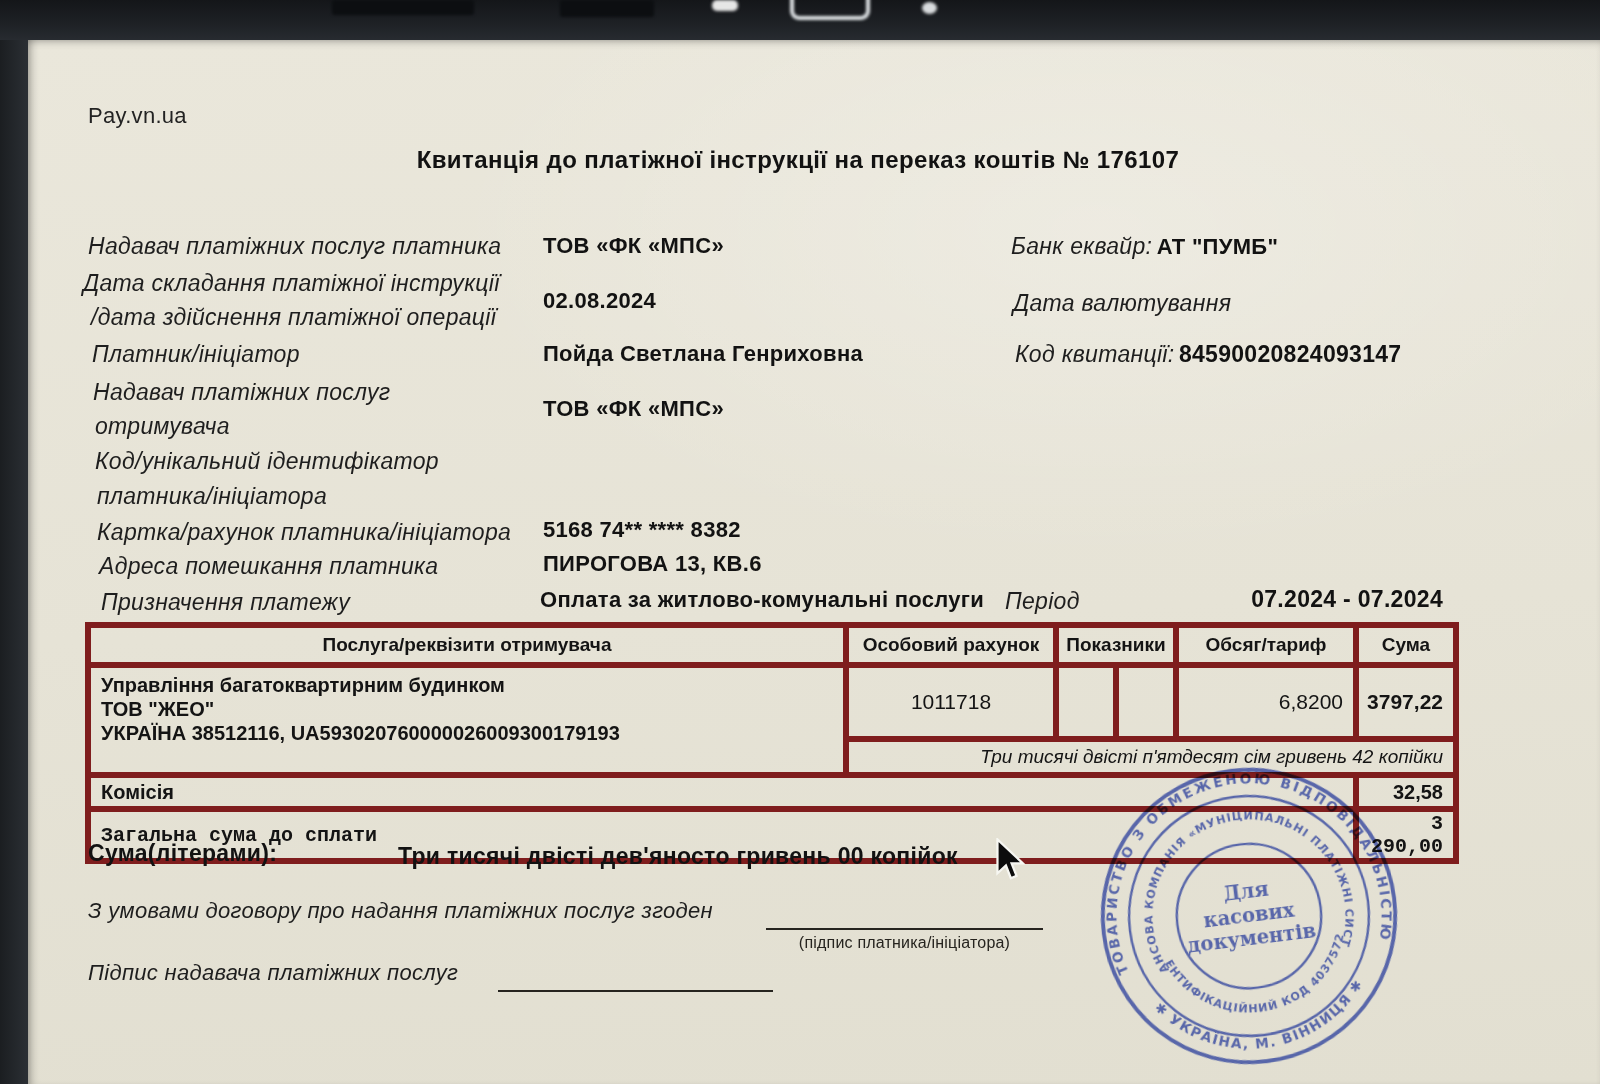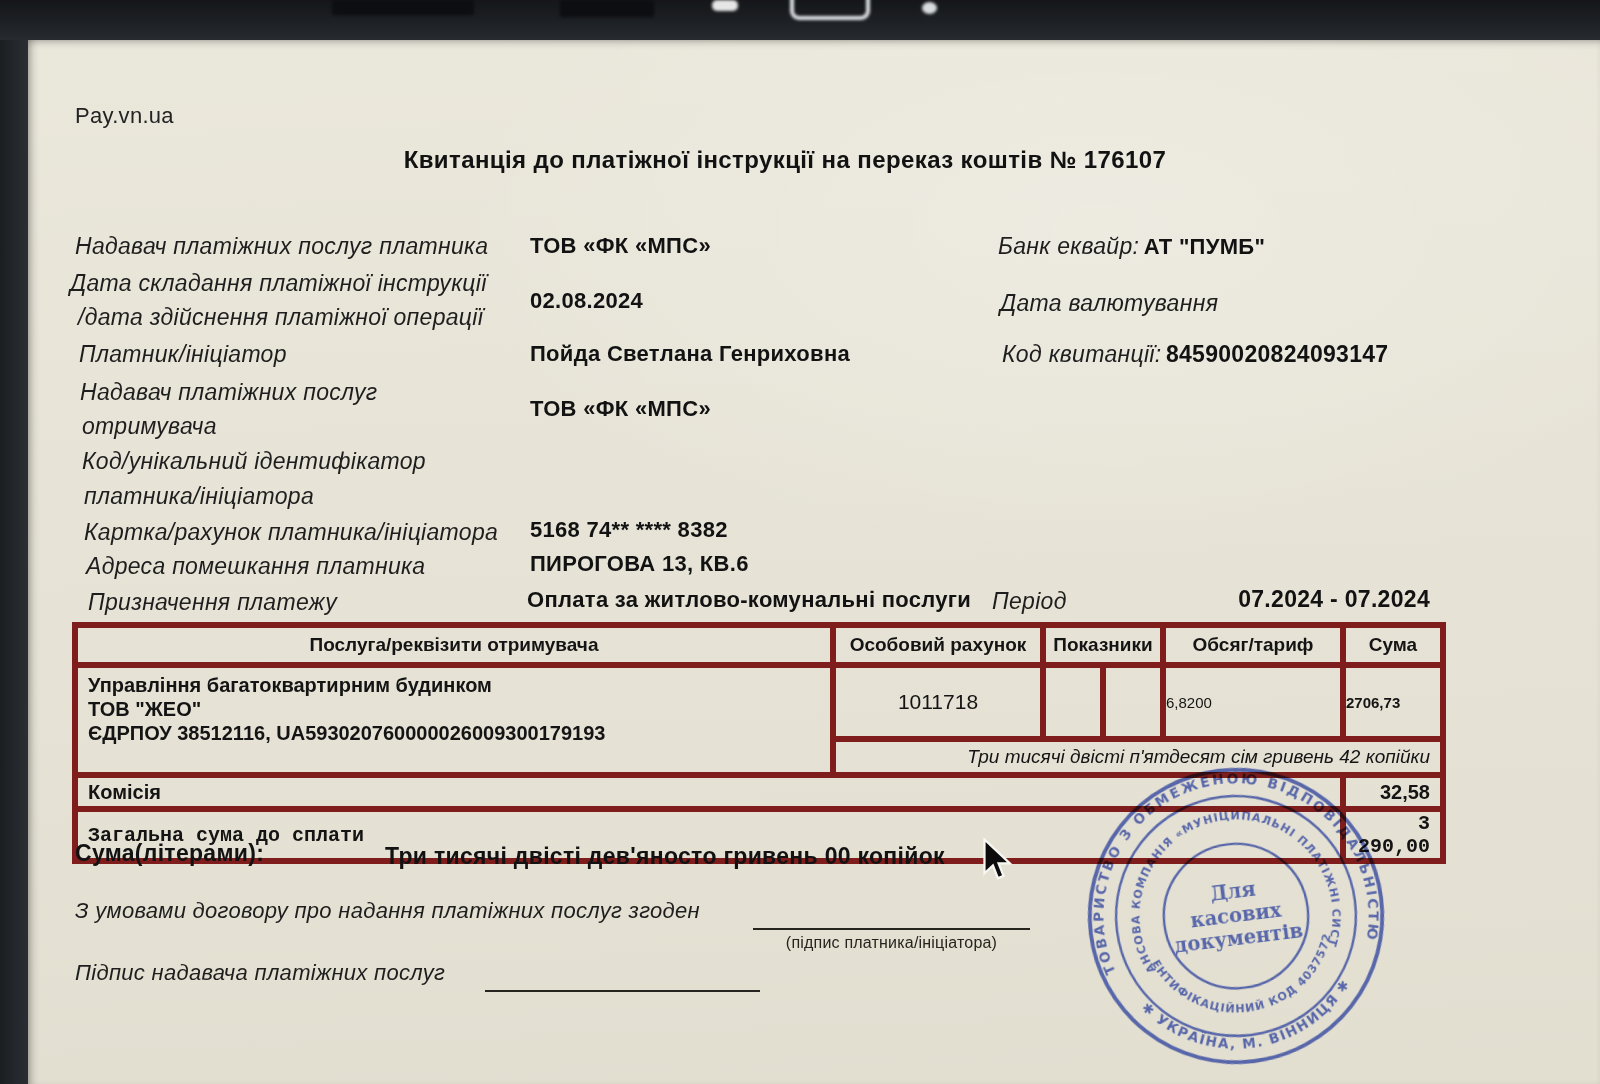--- a/index.html
+++ b/index.html
@@ -12,35 +12,35 @@
   .leftstrip{position:absolute;left:0;top:40px;width:28px;bottom:0;
              background:linear-gradient(90deg,#1b1e21,#2b2f34);z-index:2;}
   .artifact{position:absolute;filter:blur(1.4px);}
   
   .paper{position:absolute;left:28px;top:40px;width:1572px;height:1044px;
          background:
            radial-gradient(1100px 560px at 68% 18%, rgba(255,255,255,.22), transparent 60%),
            linear-gradient(178deg,#eae7db 0%,#e6e3d6 55%,#e2dfd1 100%);
          box-shadow:inset 8px 0 10px -6px rgba(0,0,0,.35), inset 0 6px 8px -5px rgba(0,0,0,.3);
          z-index:3;}
-  .content{position:absolute;inset:0;z-index:5;}
+  .content{position:absolute;inset:0;z-index:5;margin-left:13px;}
   .abs{position:absolute;}
   .lbl{font-style:italic;font-weight:400;font-size:23px;color:#1e1e1e;letter-spacing:.3px;white-space:nowrap;}
   .val{font-weight:700;font-size:22px;color:#121212;letter-spacing:.3px;white-space:nowrap;}
   .title{font-weight:700;font-size:24px;letter-spacing:.4px;text-align:center;color:#121212;}
   .brand{font-size:22px;color:#232323;letter-spacing:.3px;}
   
   table.rcpt{border-collapse:collapse;table-layout:fixed;width:1368px;
              font-family:"Liberation Sans",sans-serif;color:#141414;}
   table.rcpt td,table.rcpt th{border:6px solid #7f1d1d;padding:0;vertical-align:middle;overflow:hidden;}
   table.rcpt th{font-weight:700;font-size:19px;text-align:center;height:34px;}
   .svc{vertical-align:top !important;padding:5px 10px !important;}
   .svc div{font-weight:700;font-size:20px;line-height:24px;white-space:nowrap;}
   .cell-c{text-align:center;font-size:21px;}
-  .cell-r{text-align:left;font-size:15px;padding-right:10px !important;}
+  .cell-r{text-align:right;font-size:21px;padding-right:10px !important;}
   .bold{font-weight:700;}
   .words{font-style:italic;font-size:19px;text-align:right;padding-right:10px !important;height:30px;}
   .rowlab{font-weight:700;font-size:20px;padding-left:10px !important;height:28px;text-align:left;}
   .rowval{font-weight:700;font-size:20px;text-align:right;padding-right:10px !important;}
   .sigline{border-bottom:2px solid #26241f;}
   .caption{font-size:16px;color:#26241f;text-align:center;letter-spacing:.2px;}
   
   .stamp{position:absolute;left:1080px;top:760px;width:312px;height:312px;
          transform:rotate(-7deg);opacity:.83;mix-blend-mode:multiply;z-index:6;filter:blur(.3px);}
   .stamp text{fill:#3b4da1;}
@@ -122,27 +122,27 @@
           <th>Послуга/реквізити отримувача</th>
           <th>Особовий рахунок</th>
           <th colspan="2">Показники</th>
           <th>Обсяг/тариф</th>
           <th>Сума</th>
         </tr>
         <tr style="height:74px;">
           <td class="svc" rowspan="2">
             <div>Управління багатоквартирним будинком</div>
             <div>ТОВ "ЖЕО"</div>
-            <div>ЄДРПОУ 38512116, UA593020760000026009300179193</div>
+            <div>УКРАЇНА 38512116, UA593020760000026009300179193</div>
           </td>
           <td class="cell-c">1011718</td>
           <td></td>
           <td></td>
           <td class="cell-r">6,8200</td>
-          <td class="cell-r bold">2706,73</td>
+          <td class="cell-r bold">3797,22</td>
         </tr>
         <tr>
           <td class="words" colspan="5">Три тисячі двісті п'ятдесят сім гривень 42 копійки</td>
         </tr>
         <tr>
           <td class="rowlab" colspan="5">Комісія</td>
           <td class="rowval">32,58</td>
         </tr>
         <tr style="height:24px;font-family:Liberation Mono, monospace;">
           <td class="rowlab" colspan="5">Загальна сума до сплати</td>

